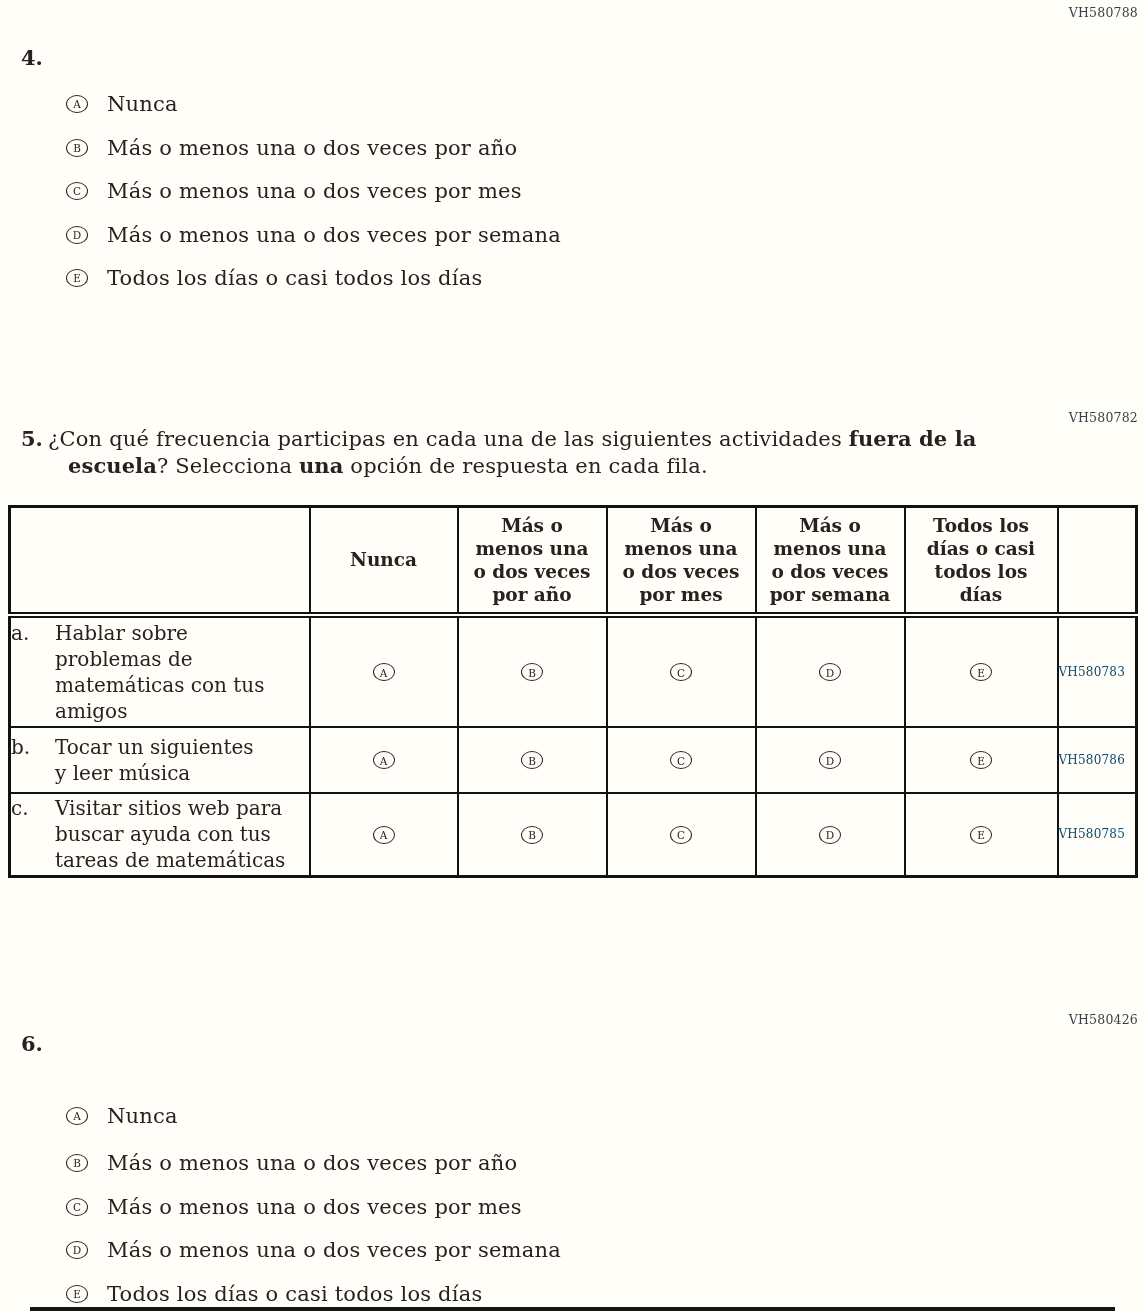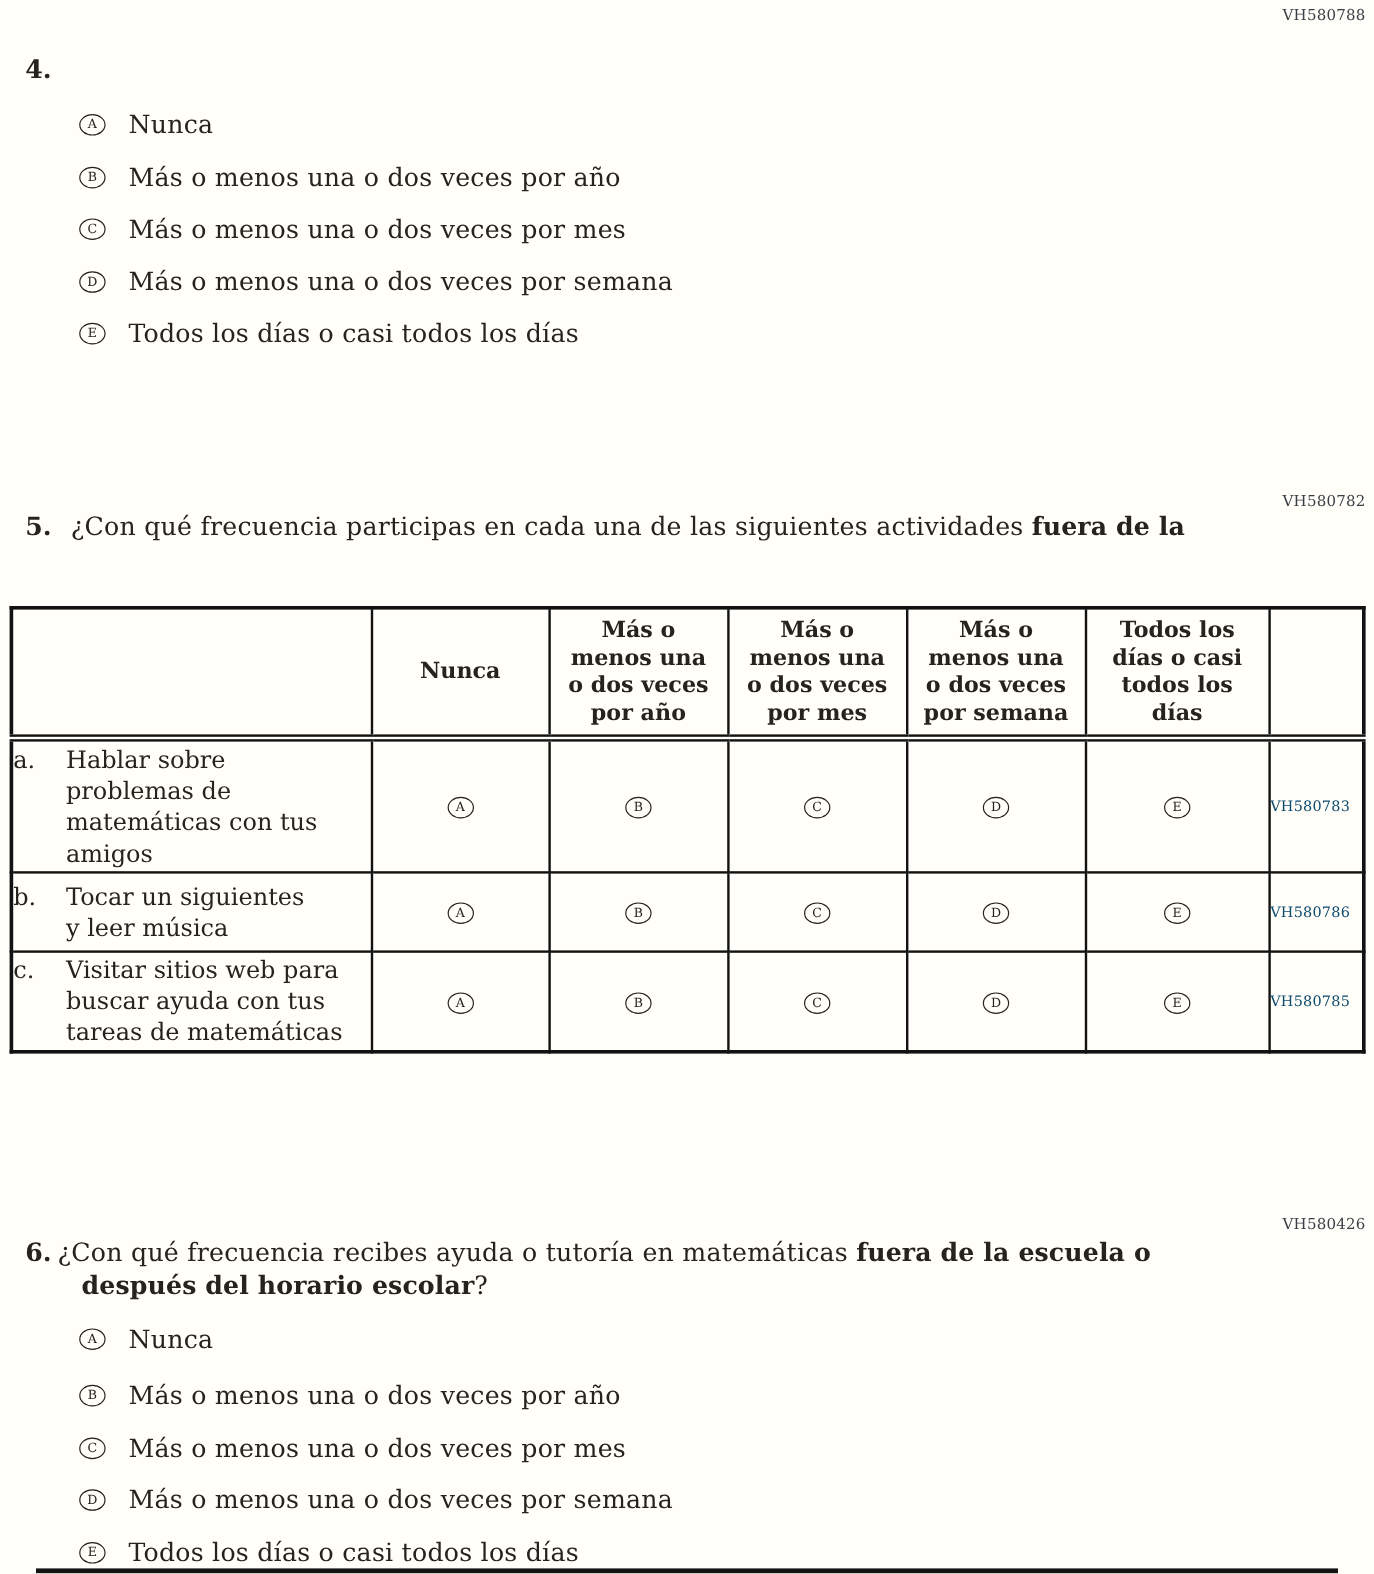--- a/index.html
+++ b/index.html
@@ -66,21 +66,22 @@
     <span class="bubble">D</span>
     <span class="opt-label">Más o menos una o dos veces por semana</span>
   </div>
   <div class="opt" style="top:264px;">
     <span class="bubble">E</span>
     <span class="opt-label">Todos los días o casi todos los días</span>
   </div>
 
   <div class="vhcode" style="top:410px;margin-left:42px;">VH580782</div>
   <div class="qnum" style="left:21px;top:425px;">5.</div>
-  <div class="qline" style="left:48px;top:425px;margin-left:11px;"><span>¿Con qué frecuencia participas en cada una de las siguientes actividades </span><b>fuera de la</b></div>
+  <div class="qline" style="left:48px;top:425px;"><span>¿Con qué frecuencia participas en cada una de las siguientes actividades </span><b>fuera de la</b></div>
+  <div class="qline" style="left:68px;top:452px;"><b>escuela</b><span>? Selecciona </span><b>una</b><span> opción de respuesta en cada fila.</span></div>
 
   <table class="freq">
     <colgroup>
       <col style="width:300px">
         <col style="width:148px">
         <col style="width:149px">
       <col style="width:149px">
         <col style="width:149px">
         <col style="width:153px">
         <col style="width:79px">
@@ -169,22 +170,20 @@
       <td class="bub"><span class="bubble">C</span></td>
       <td class="bub"><span class="bubble">D</span></td>
       <td class="bub"><span class="bubble">E</span></td>
       <td class="codecell">VH580785</td>
     </tr>
   </tbody>
     </table>
 
   <div class="vhcode" style="top:1012px;">VH580426</div>
   <div class="qnum" style="left:21px;top:1030px;">6.</div>
-  <div class="qline" style="left:48px;top:1030px;"><span>¿Con qué frecuencia recibes ayuda o tutoría en matemáticas </span><b>fuera de la escuela o</b></div>
-  <div class="qline" style="left:68px;top:1057px;"><b>después del horario escolar</b><span>?</span></div>
 
   <div class="opt" style="top:1102px;">
     <span class="bubble">A</span>
     <span class="opt-label">Nunca</span>
   </div>
   <div class="opt" style="top:1149px;">
     <span class="bubble">B</span>
     <span class="opt-label">Más o menos una o dos veces por año</span>
   </div>
   <div class="opt" style="top:1193px;">

